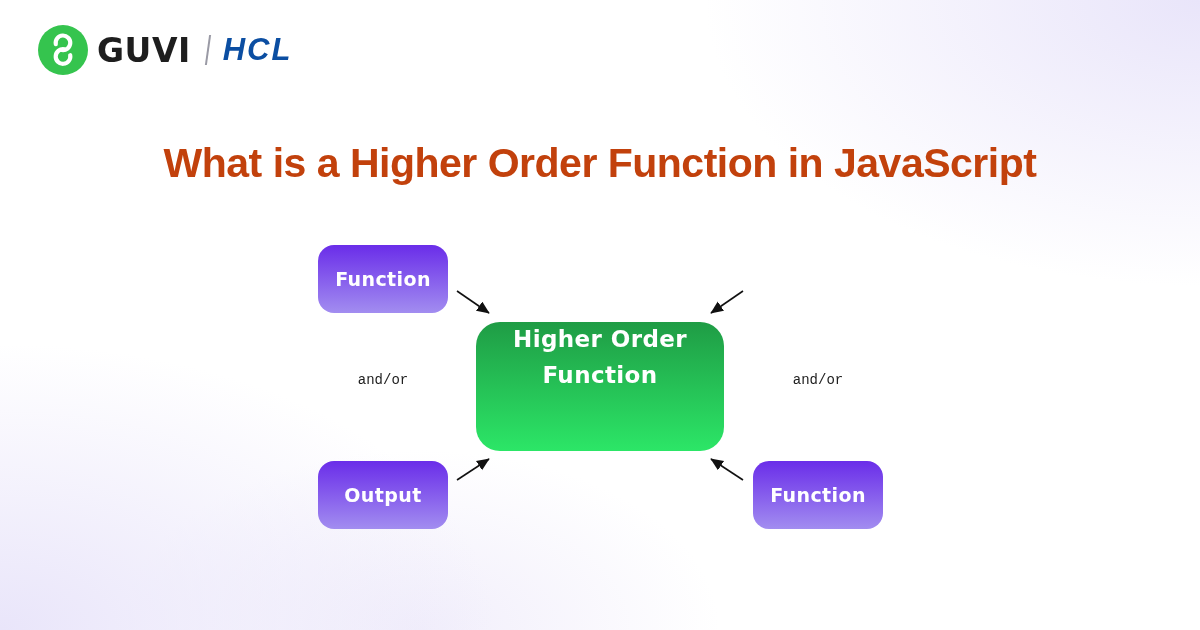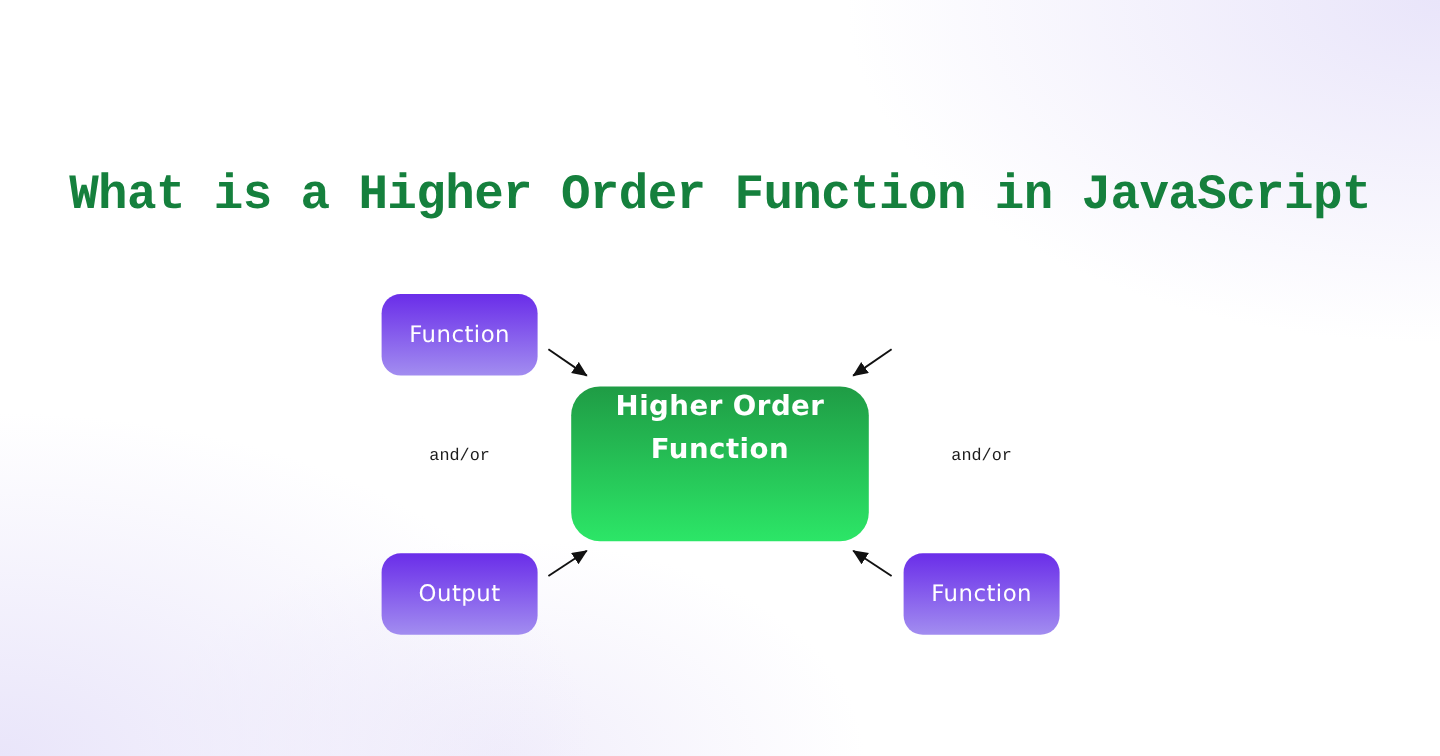--- a/index.html
+++ b/index.html
@@ -35,35 +35,35 @@
   .tagline {
     margin-top: 9px; margin-left: 2px;
     font-size: 11.5px; font-weight: 600; color: #4b4b4b;
     letter-spacing: 3.6px; font-family: "DejaVu Sans", sans-serif;
   }
 
   
   .title {
     position: absolute; top: 140px; left: 0; width: 1200px;
     text-align: center;
-    font-size: 41px; font-weight: 800; color: #15803d;
+    font-size: 41px; font-weight: 800; color: #c2410c;
     letter-spacing: -0.5px;
-    font-family: Liberation Mono, monospace;
+    font-family: Liberation Sans, sans-serif;
   }
 
   
   .diagram { position: absolute; inset: 0; }
   .arrows-layer { position: absolute; inset: 0; pointer-events: none; }
 
   .node {
     position: absolute; width: 130px; height: 68px;
     border-radius: 16px;
     background: linear-gradient(180deg, #6a2de9 0%, #a28df0 100%);
     display: flex; align-items: center; justify-content: center;
-    color: #ffffff; font-size: 19px; font-weight: 400;
+    color: #ffffff; font-size: 19px; font-weight: 700;
     letter-spacing: 0.4px;
     font-family: "DejaVu Sans", sans-serif;
   }
   .node.tl { left: 318px; top: 245px; }
   .node.tr { left: 753px; top: 245px; }
   .node.bl { left: 318px; top: 461px; }
   .node.br { left: 753px; top: 461px; }
 
   .center-node {
     position: absolute; left: 476px; top: 322px;
@@ -85,20 +85,30 @@
   }
   .andor.left  { left: 313px; }
   .andor.right { left: 748px; }
 </style>
 </head>
 <body>
 
 <div>
 
   <header class="brand">
+    <div class="logo-row">
+      <svg class="guvi-mark" viewBox="0 0 50 50">
+        <circle cx="25" cy="25" r="25" fill="#35c44e"></circle>
+        <path d="M17.8 19.1 A7.3 7.3 0 1 1 23.7 25.0" fill="none" stroke="#ffffff" stroke-width="4.2" stroke-linecap="round"></path>
+        <path d="M32.2 30.2 A7.3 7.3 0 1 1 26.3 24.3" fill="none" stroke="#ffffff" stroke-width="4.2" stroke-linecap="round"></path>
+      </svg>
+      <span class="guvi-name">GUVI</span>
+      <span class="brand-divider"></span>
+      <span class="hcl-name">HCL</span>
+    </div>
   </header>
 
   <h1 class="title">What is a Higher Order Function in JavaScript</h1>
 
   <div class="diagram">
 
     <svg class="arrows-layer" width="1200" height="630" viewBox="0 0 1200 630">
       <defs>
         <marker id="ah" markerWidth="9" markerHeight="8" refX="7.5" refY="3.5" orient="auto">
           <path d="M0,0 L8,3.5 L0,7 Z" fill="#111111"></path>

